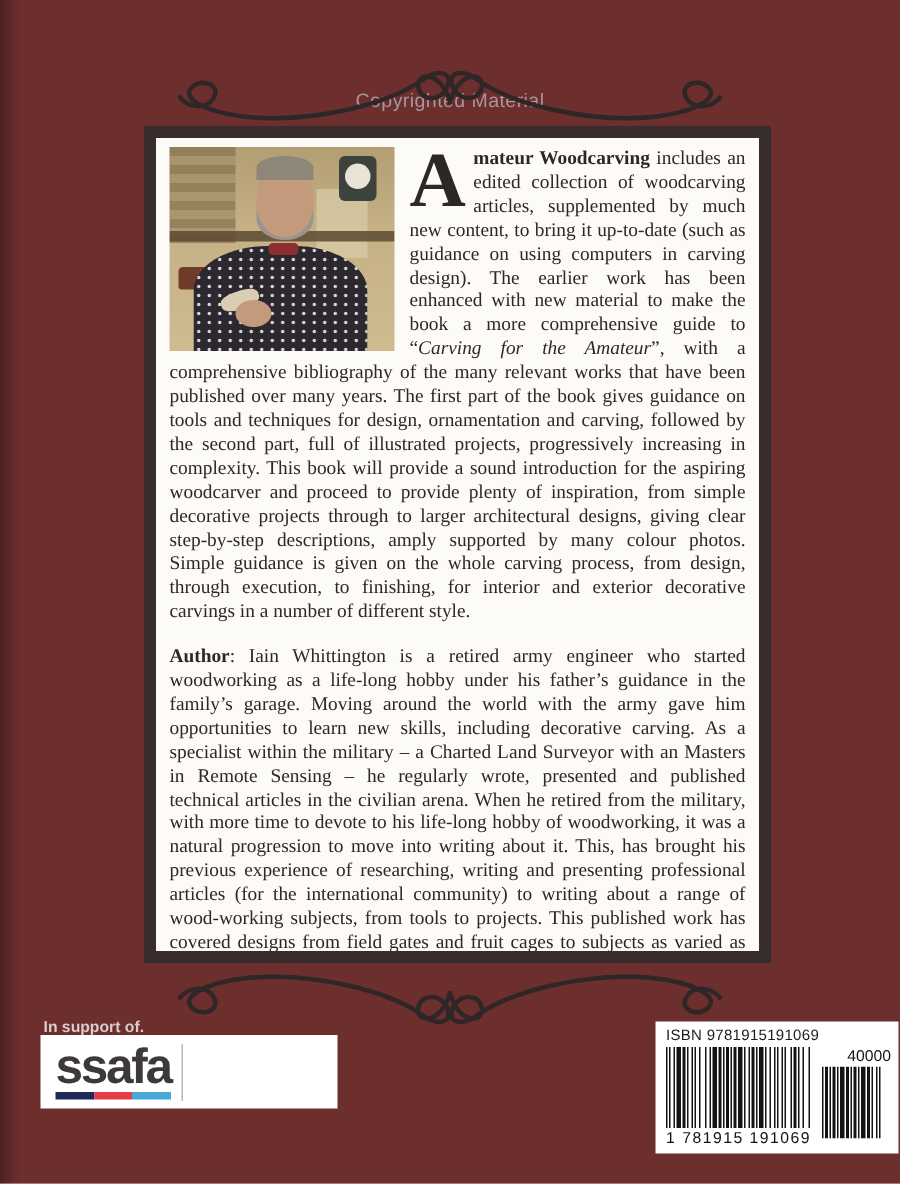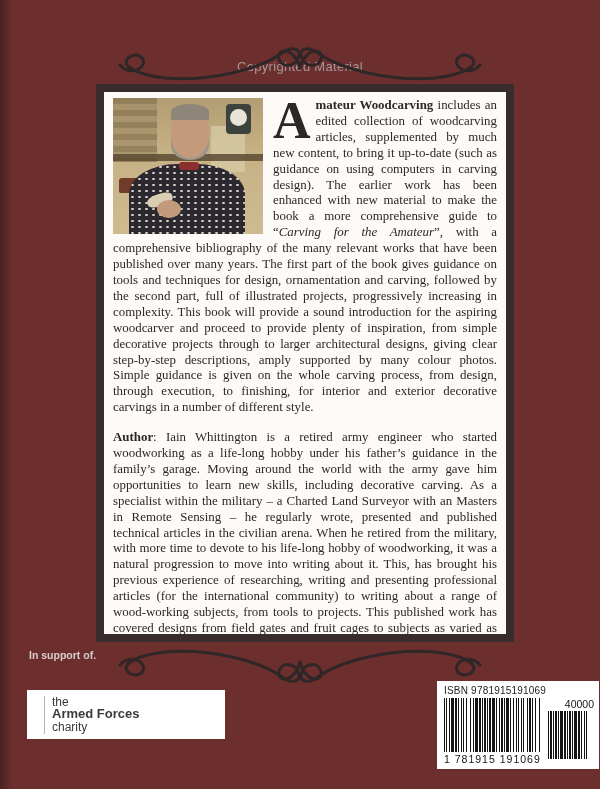--- a/index.html
+++ b/index.html
@@ -97,21 +97,21 @@
     position:absolute; left:44px; top:102px; width:24px; height:18px;
     background:#c49a7d; border-radius:50%;
   }
   .photo .carving{
     position:absolute; left:34px; top:96px; width:26px; height:12px;
     background:#d9ceb2; border-radius:40%; transform:rotate(-18deg);
   }
 
   
   .support-label{
-    position:absolute; left:29px; top:649px;
+    position:absolute; left:29px; top:679px;
     font-family:"Liberation Sans", sans-serif; font-weight:bold; font-size:10.5px;
     color:#d8cccd;
   }
   .ssafa-box{
     position:absolute; left:27px; top:690px; width:198px; height:49px;
     background:#ffffff; display:flex; align-items:center; padding:0 0 0 10px; box-sizing:border-box;
   }
   .ssafa-left{ display:flex; flex-direction:column; align-items:stretch; }
   .ssafa-word{
     font-family:"Liberation Sans", sans-serif; font-weight:bold; font-size:33px;
@@ -199,26 +199,29 @@
   <div class="flourish bottom">
     <svg viewBox="0 0 424 52" fill="none" stroke="#2f2628" stroke-width="3" stroke-linecap="round">
       <path d="M212,30 C206,8 188,10 191,21 C194,31 209,29 211,17 C212,9 202,9 194,15 C172,31 122,44 77,40 C50,37 32,28 40,20 C48,13 60,20 54,28 C49,35 38,34 32,27"></path>
       <path d="M212,30 C218,8 236,10 233,21 C230,31 215,29 213,17 C212,9 222,9 230,15 C252,31 302,44 347,40 C374,37 392,28 384,20 C376,13 364,20 370,28 C375,35 386,34 392,27"></path>
     </svg>
   </div>
 
   <div class="support-label">In support of.</div>
 
   <div class="ssafa-box">
+    <div class="ssafa-left">
+      <div class="ssafa-word">ssafa</div>
+      <div class="ssafa-stripe">
+        <div class="seg navy"></div>
+        <div class="seg red"></div>
+        <div class="seg blue"></div>
+      </div>
+    </div>
     <div class="ssafa-divider"></div>
-    <div class="ssafa-tag">
-      <div>the</div>
-      <div class="bold">Armed Forces</div>
-      <div>charity</div>
-    </div>
   </div>
 
   <div class="bcbox">
     <div class="isbn">ISBN 9781915191069</div>
     <div class="bcrow">
       <div class="main-bc">
         <div class="bars" id="main-bars">
             <div class="bar" style="width: 1px;"></div>
             <div class="gap" style="width: 1px;"></div>
             <div class="bar" style="width: 1px;"></div>

